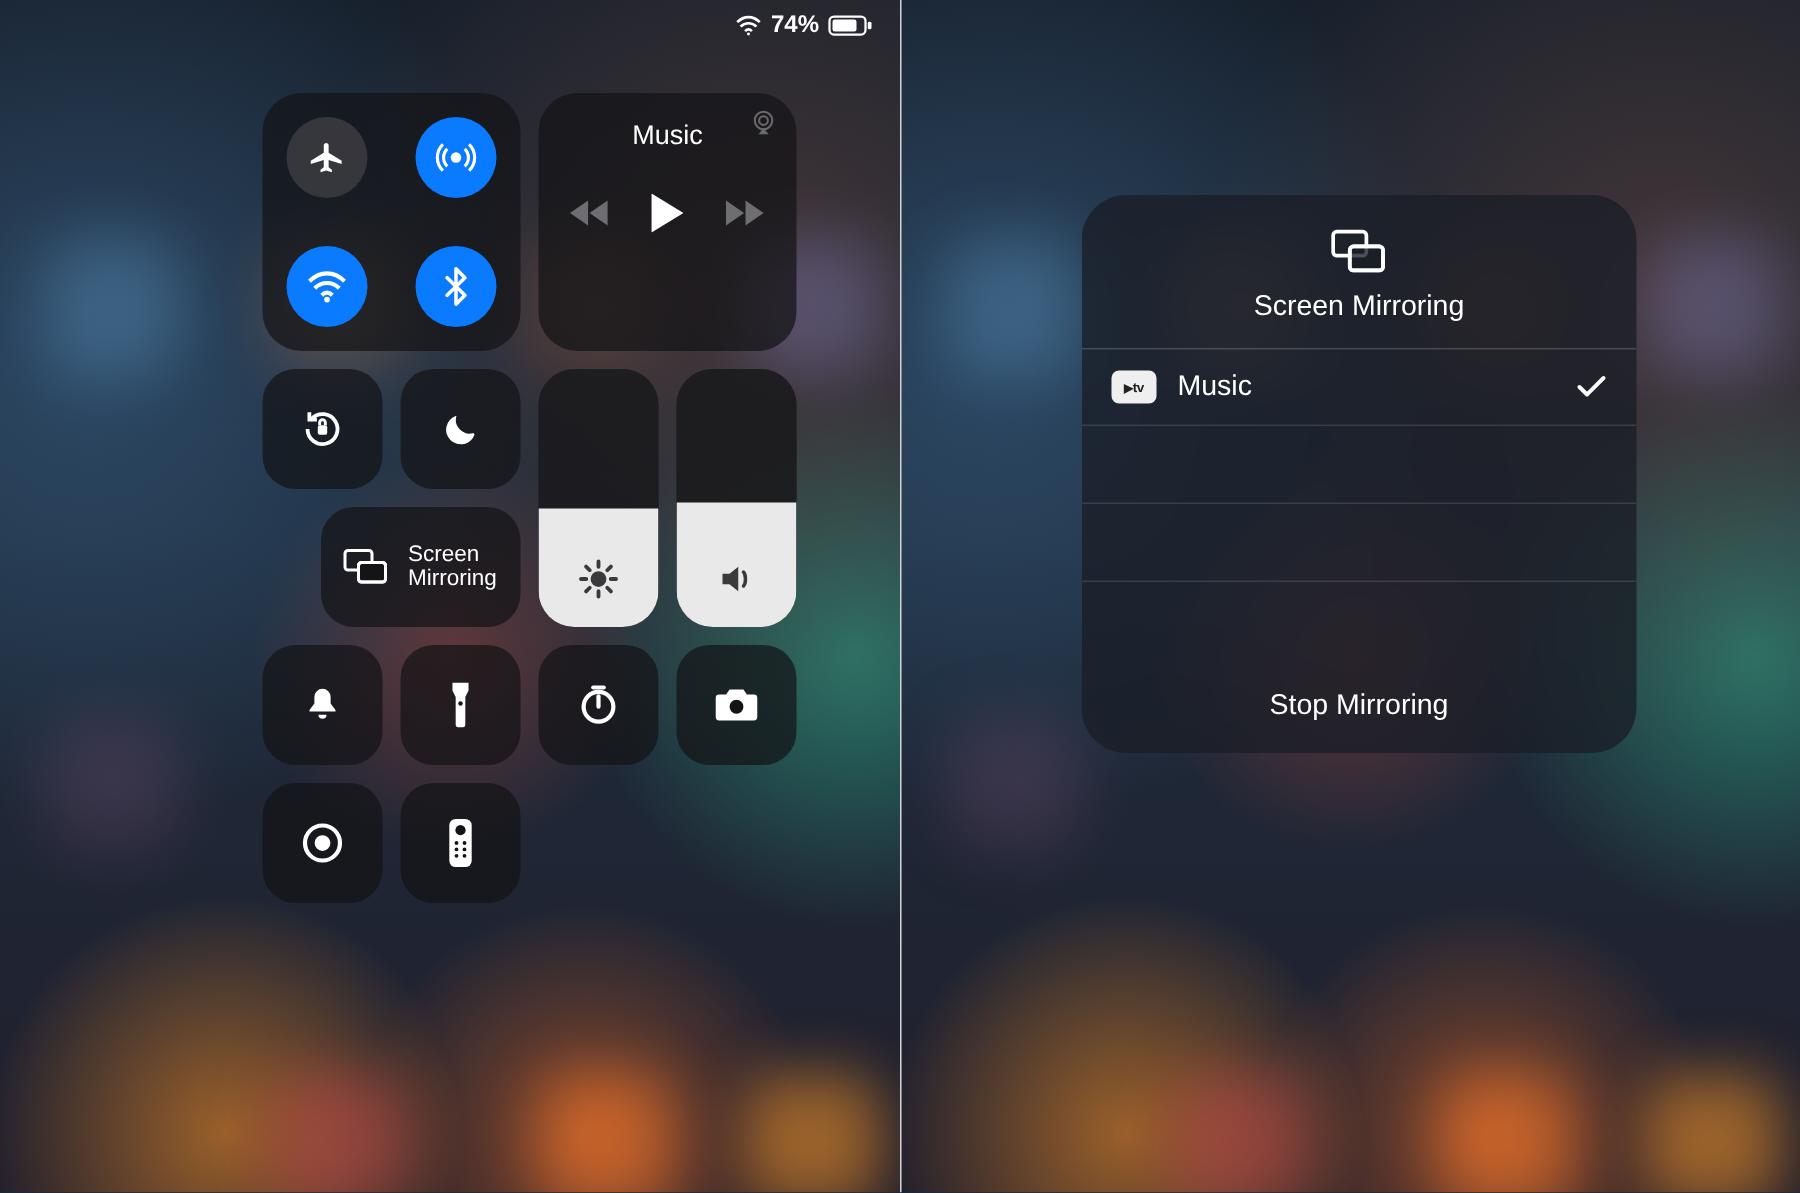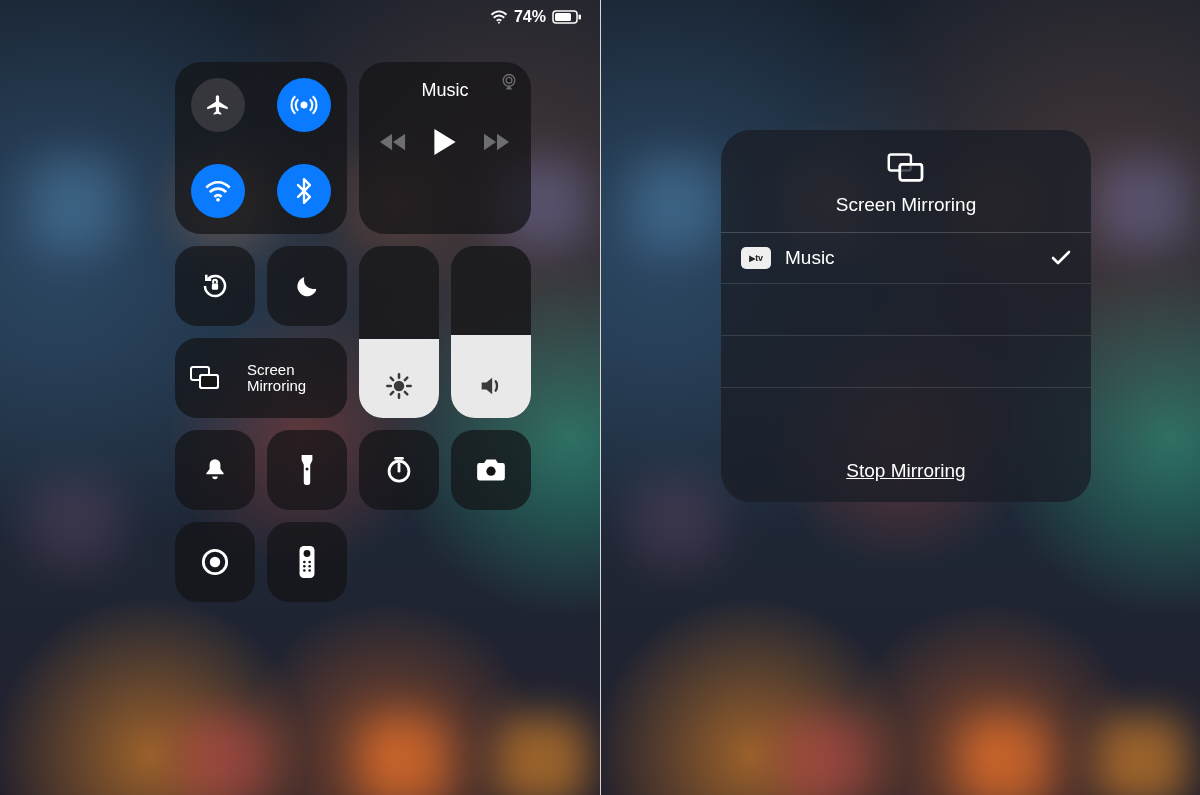--- a/index.html
+++ b/index.html
@@ -92,22 +92,22 @@
   }
   .music-title{ font-size:18px; font-weight:500; margin-top:8px;}
   .music-controls{
     display:flex; gap:28px; align-items:center; margin-top:28px;
     color:#888;
   }
   .music-controls .play{ color:#fff; }
   .airplay-corner{ position:absolute; top:10px; right:12px; opacity:.55;}
 
   .mirror-tile{
-    justify-content:flex-start; gap:26px; padding:0 14px;
-    font-size:15px; text-align:left; line-height:1.1;
+    justify-content:flex-start; gap:12px; padding:0 14px;
+    font-size:15px; text-align:left; line-height:1.1;margin-left:39px;
   }
 
   
   .slider-track{
     width:100%; height:100%;
     background: rgba(30,30,32,.75);
     border-radius:24px;
     position:relative; overflow:hidden;
     display:flex; align-items:flex-end; justify-content:center;
   }
@@ -147,21 +147,20 @@
   .atv-badge{
     width:30px;height:22px;border-radius:5px;
     background:#efefef;color:#222;
     font-size:9px;font-weight:700;
     display:flex;align-items:center;justify-content:center;
     letter-spacing:-.3px;
   }
   .popup-foot{
     text-align:center; padding:20px 0;
     font-size:19px;
-    text-decoration:underline;
   }
 
   svg{ display:block; }
 </style>
 </head>
 <body>
 
 <div class="canvas">
 
   <div class="pane left">

